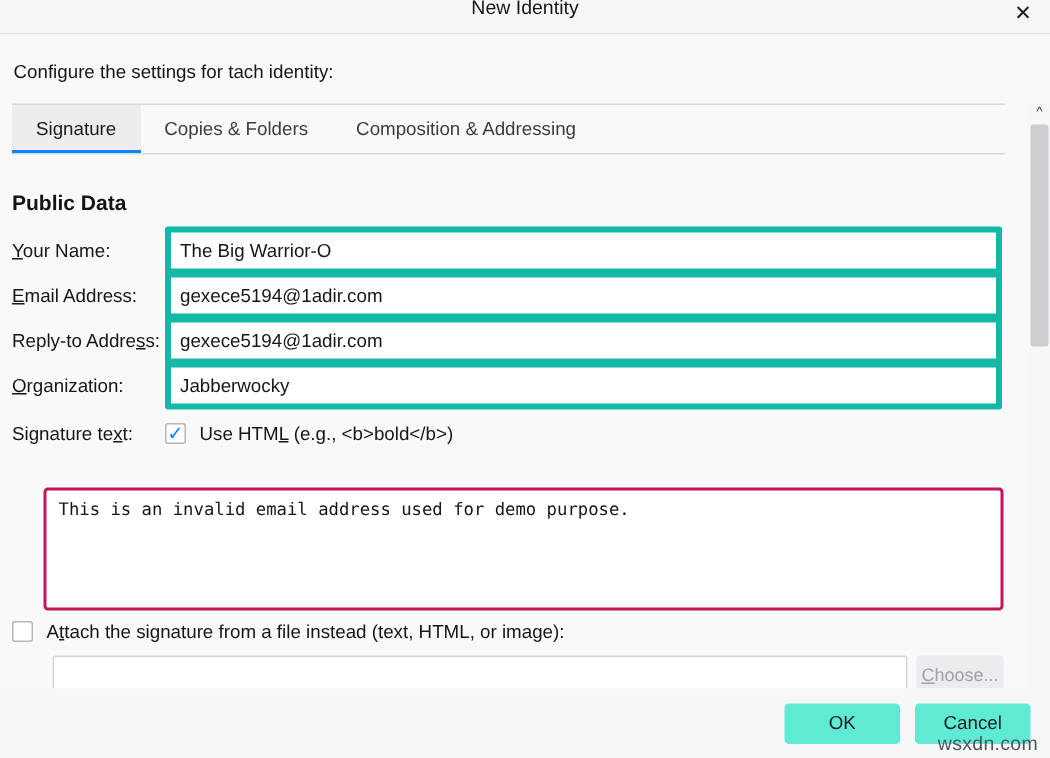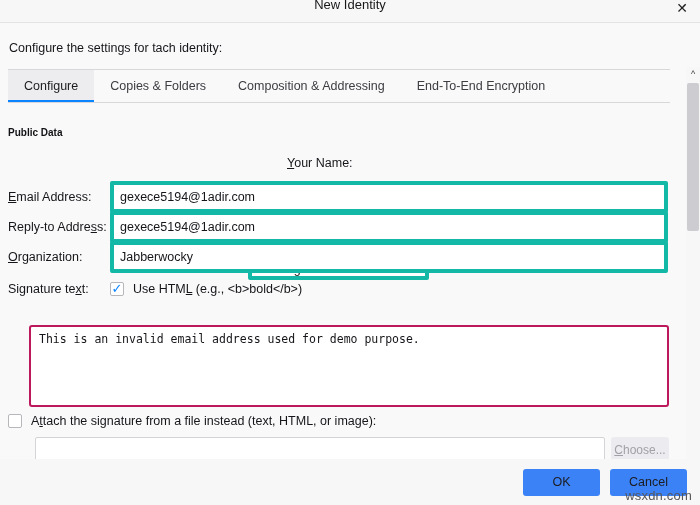--- a/index.html
+++ b/index.html
@@ -113,21 +113,21 @@
     left: 0; right: 0; bottom: 0;
     height: 2px;
     background: #0a84ff;
   }
 
   
   .section-title {
     position: absolute;
     left: 8px;
     top: 104px;
-    font-size: 10px;
+    font-size: 14px;
     font-weight: 600;
     color: #131316;
   }
 
   
   .field-row {
     position: absolute;
     left: 8px;
     width: 660px;
     height: 22px;
@@ -290,21 +290,21 @@
     height: 46px;
     background: #f7f7f7;
     display: flex;
     align-items: center;
     justify-content: flex-end;
     padding-right: 13px;
   }
   .dlg-btn {
     width: 77px;
     height: 27px;
-    background: #3b82f6;
+    background: #5eead4;
     border: none;
     border-radius: 3px;
     font-family: "Liberation Sans", sans-serif;
     font-size: 12.5px;
     color: #1c1c20;
     margin-left: 10px;
     cursor: pointer;
     display: flex;
     align-items: center;
     justify-content: center;
@@ -331,36 +331,33 @@
     <span class="close-btn">✕</span>
   </div>
   <div class="titlebar-sep"></div>
 
   <div class="content">
 
     <div class="intro">Configure the settings for tach identity:</div>
 
     <div class="tabstrip">
       <div class="tab active">
-        <span>Configure</span>
+        <span>Signature</span>
       </div>
       <div class="tab">
         <span>Copies &amp; Folders</span>
       </div>
       <div class="tab">
         <span>Composition &amp; Addressing</span>
       </div>
-      <div class="tab">
-        <span>End-To-End Encryption</span>
-      </div>
     </div>
 
     <div class="section-title">Public Data</div>
 
-    <div class="field-row" style="top:133px;flex-direction:column;">
+    <div class="field-row" style="top:133px;">
       <span class="field-label"><u>Y</u><span>our Name:</span></span>
       <input class="text-input" type="text" value="The Big Warrior-O" style="">
     </div>
 
     <div class="field-row" style="top:163px;">
       <span class="field-label"><u>E</u><span>mail Address:</span></span>
       <input class="text-input" type="text" value="gexece5194@1adir.com" style="">
     </div>
 
     <div class="field-row" style="top:193px;">

